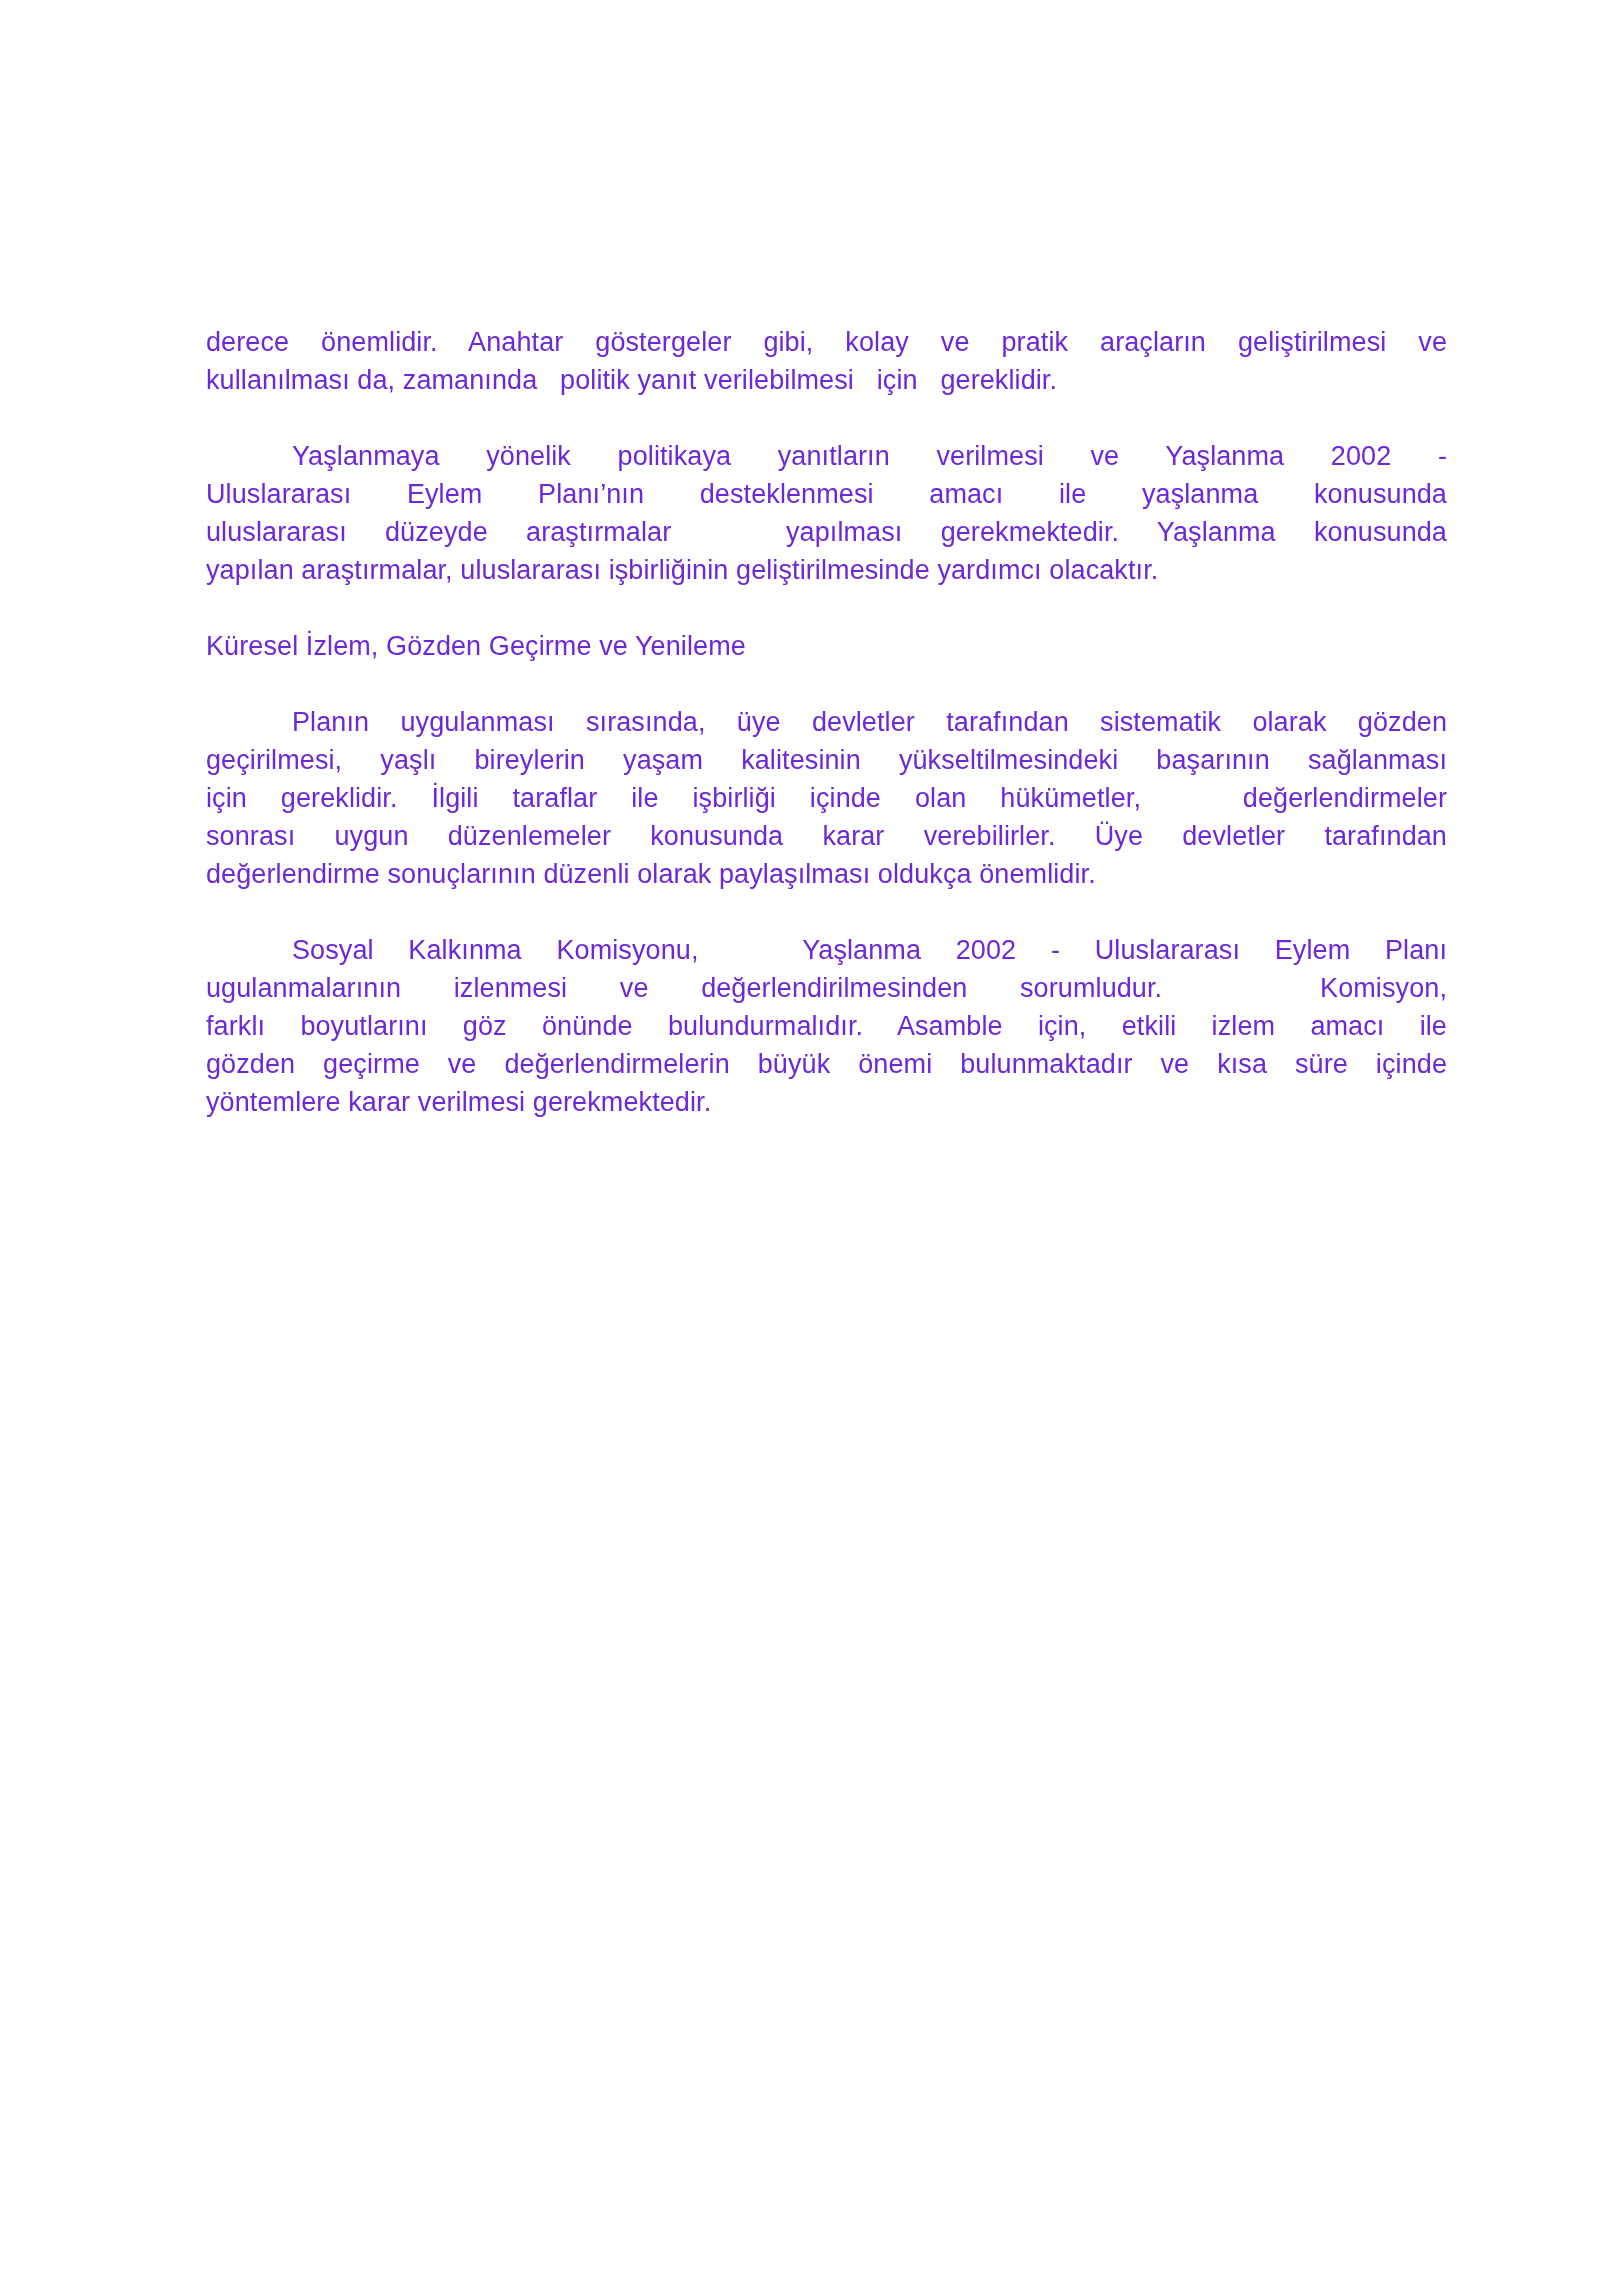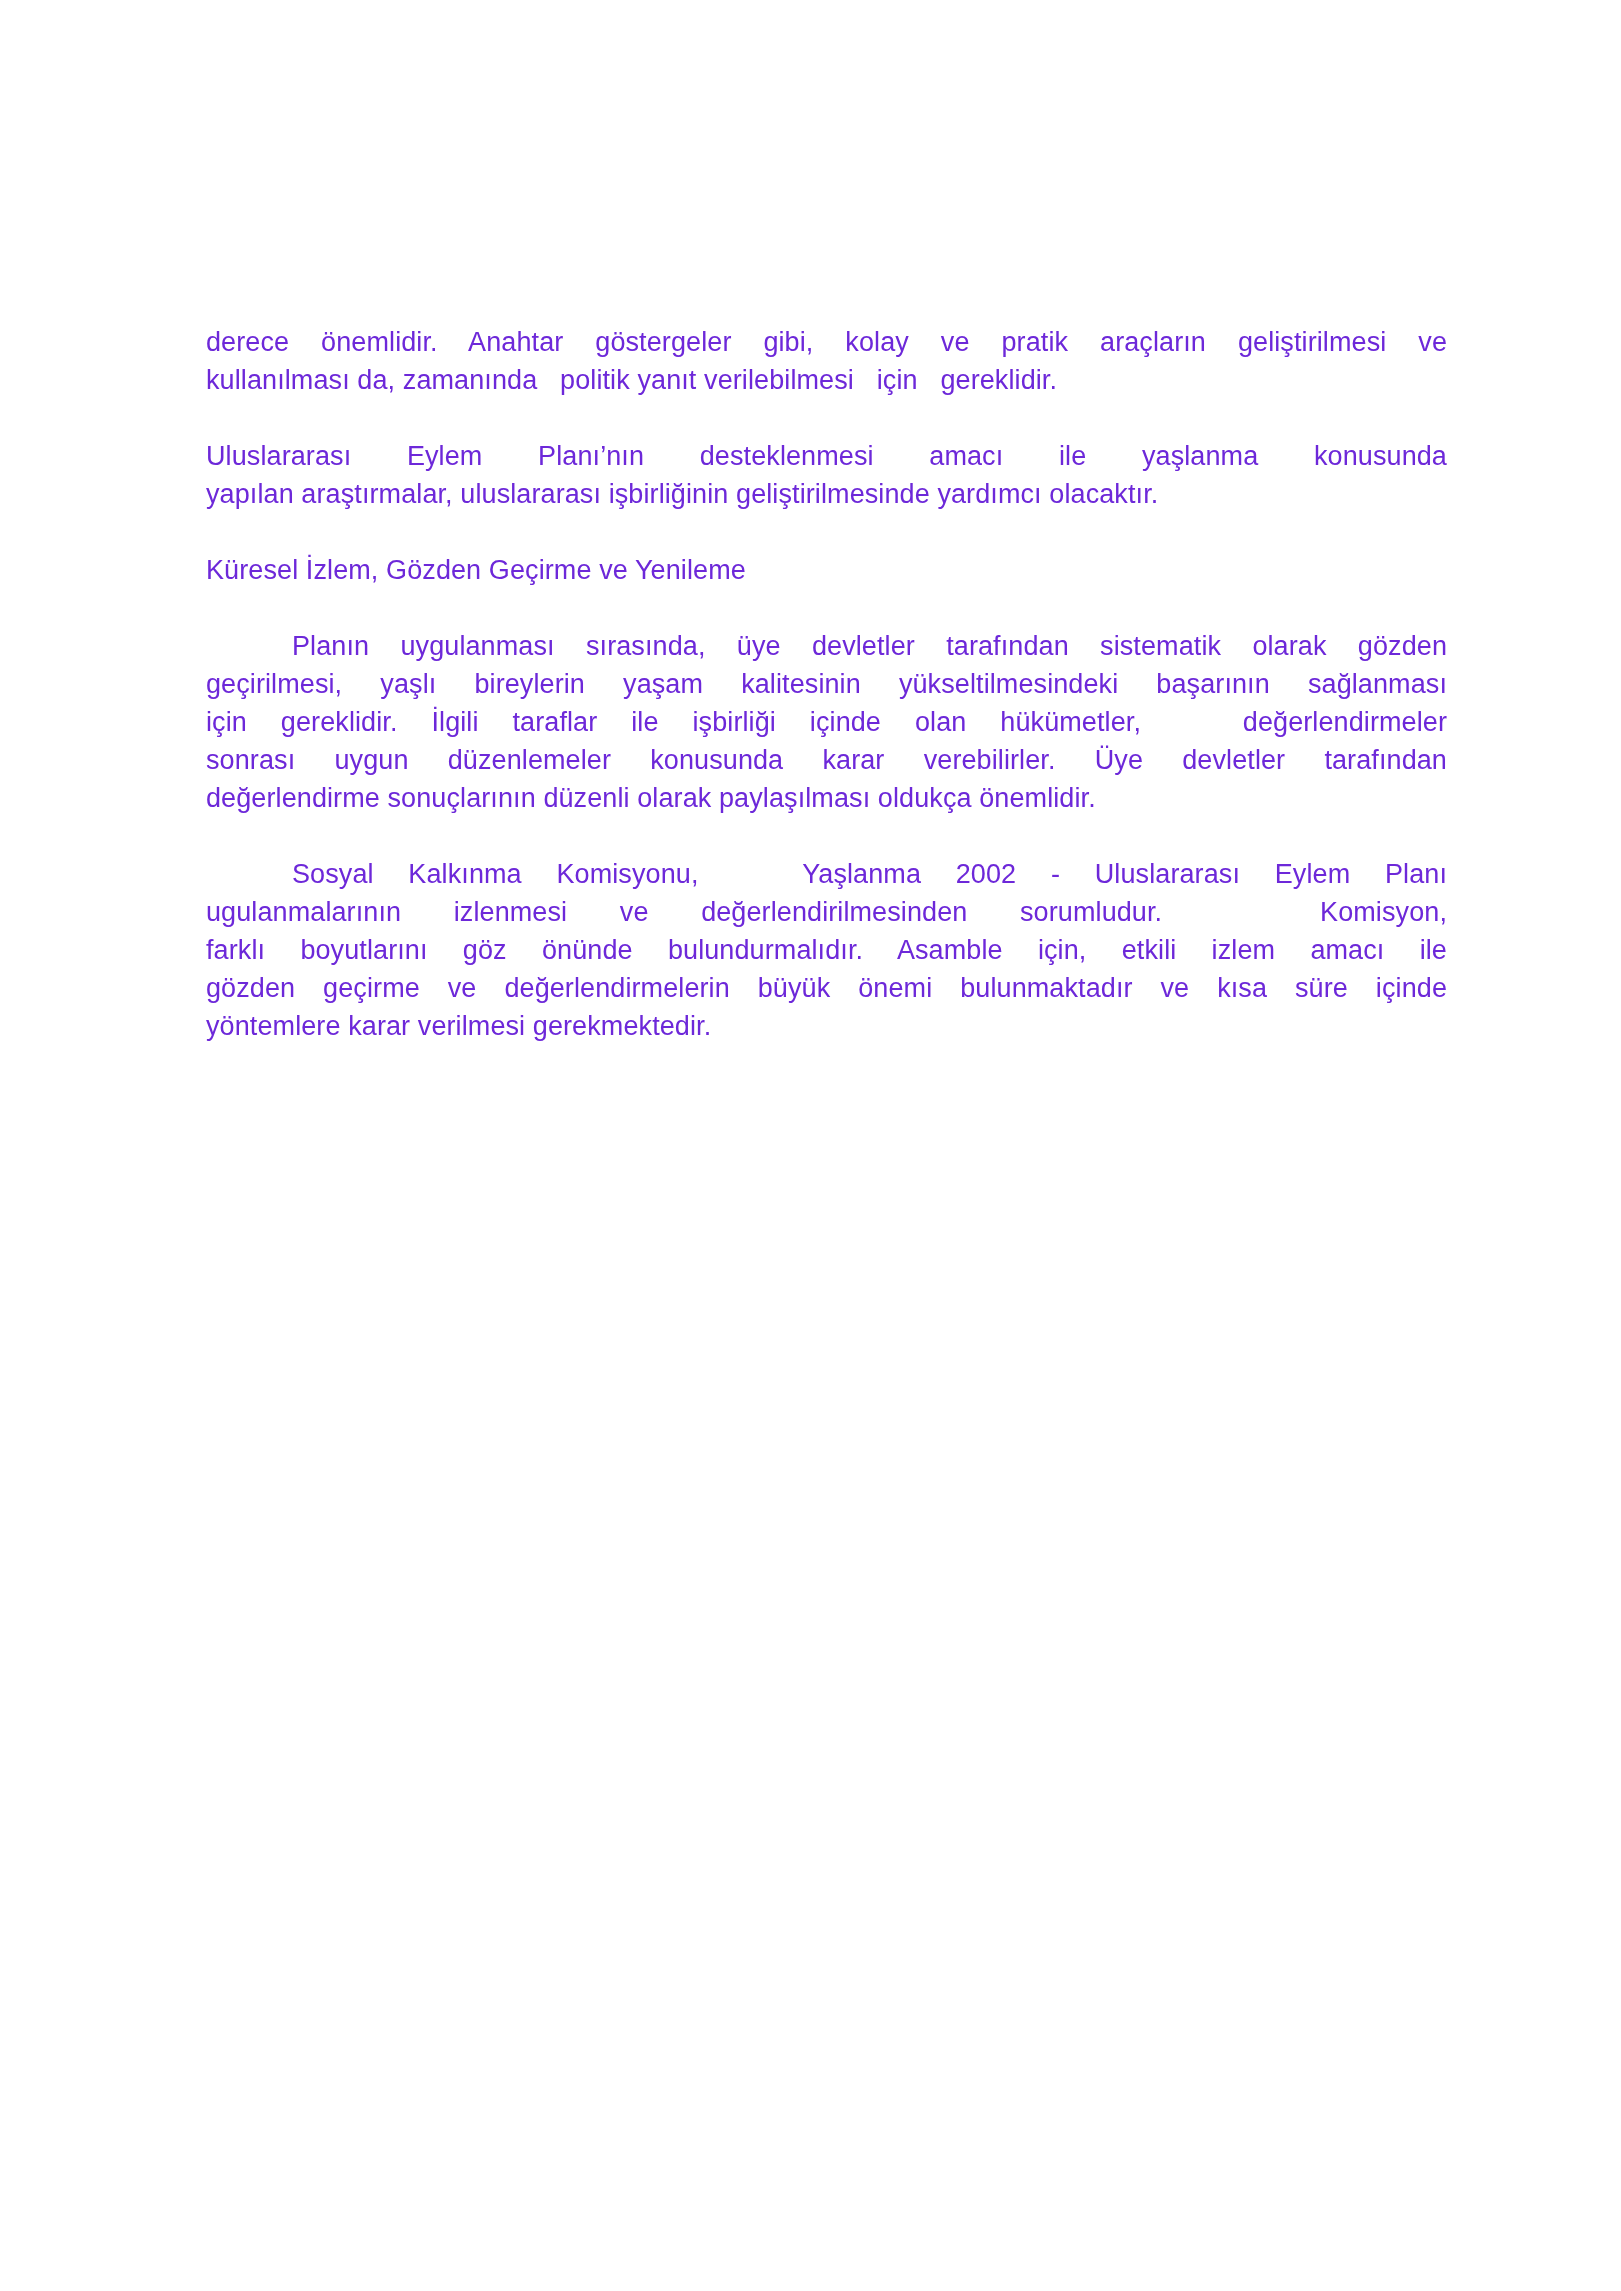--- a/index.html
+++ b/index.html
@@ -50,21 +50,23 @@
 </head>
 <body>
 
 <div class="page">
   <div class="doc">
       <div class="block paragraph">
         <div class="line just">derece önemlidir. Anahtar göstergeler gibi, kolay ve pratik araçların geliştirilmesi ve</div>
         <div class="line">kullanılması da, zamanında&nbsp;&nbsp; politik yanıt verilebilmesi&nbsp;&nbsp; için&nbsp;&nbsp; gereklidir.</div>
       </div>
       <div class="block paragraph">
+        <div class="line just indent">Yaşlanmaya yönelik politikaya yanıtların verilmesi ve Yaşlanma 2002 -</div>
         <div class="line just">Uluslararası Eylem Planı’nın desteklenmesi amacı ile yaşlanma konusunda</div>
+        <div class="line just">uluslararası düzeyde araştırmalar&nbsp;&nbsp; yapılması gerekmektedir. Yaşlanma konusunda</div>
         <div class="line">yapılan araştırmalar, uluslararası işbirliğinin geliştirilmesinde yardımcı olacaktır.</div>
       </div>
       <div class="block heading">
         <div class="line">Küresel İzlem, Gözden Geçirme ve Yenileme</div>
       </div>
       <div class="block paragraph">
         <div class="line just indent">Planın uygulanması sırasında, üye devletler tarafından sistematik olarak gözden</div>
         <div class="line just">geçirilmesi, yaşlı bireylerin yaşam kalitesinin yükseltilmesindeki başarının sağlanması</div>
         <div class="line just">için gereklidir. İlgili taraflar ile işbirliği içinde olan hükümetler,&nbsp;&nbsp; değerlendirmeler</div>
         <div class="line just">sonrası uygun düzenlemeler konusunda karar verebilirler. Üye devletler tarafından</div>

